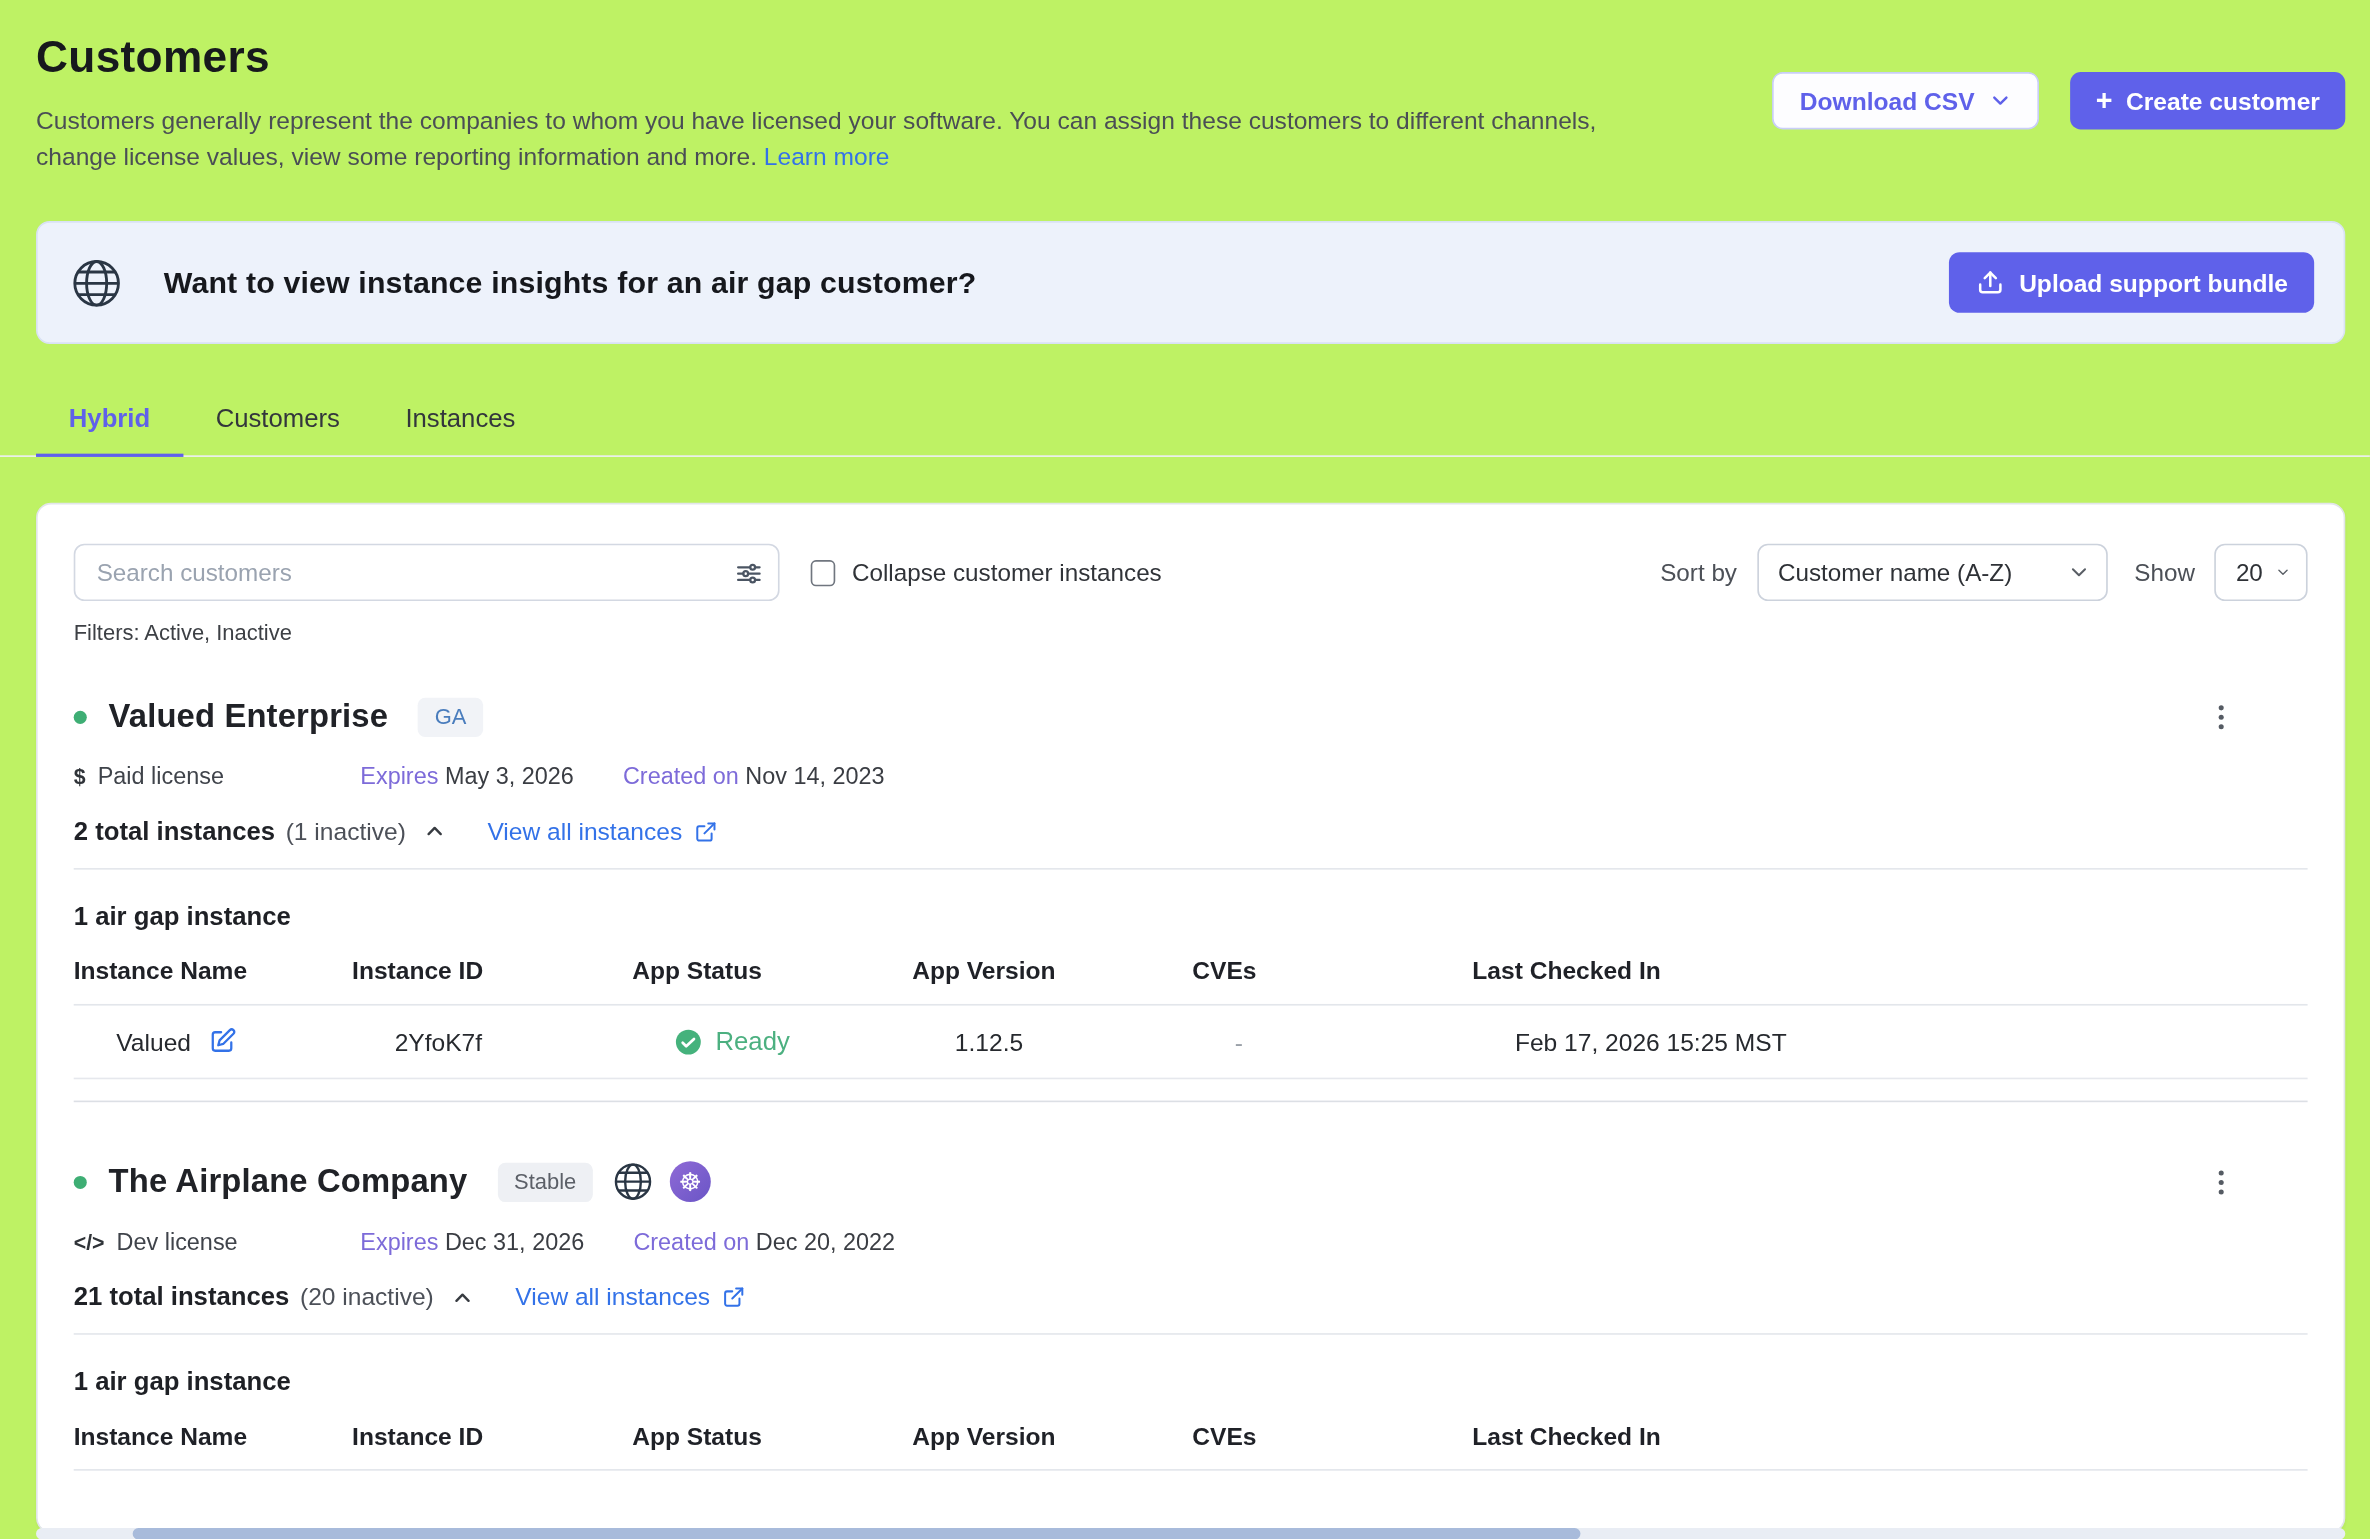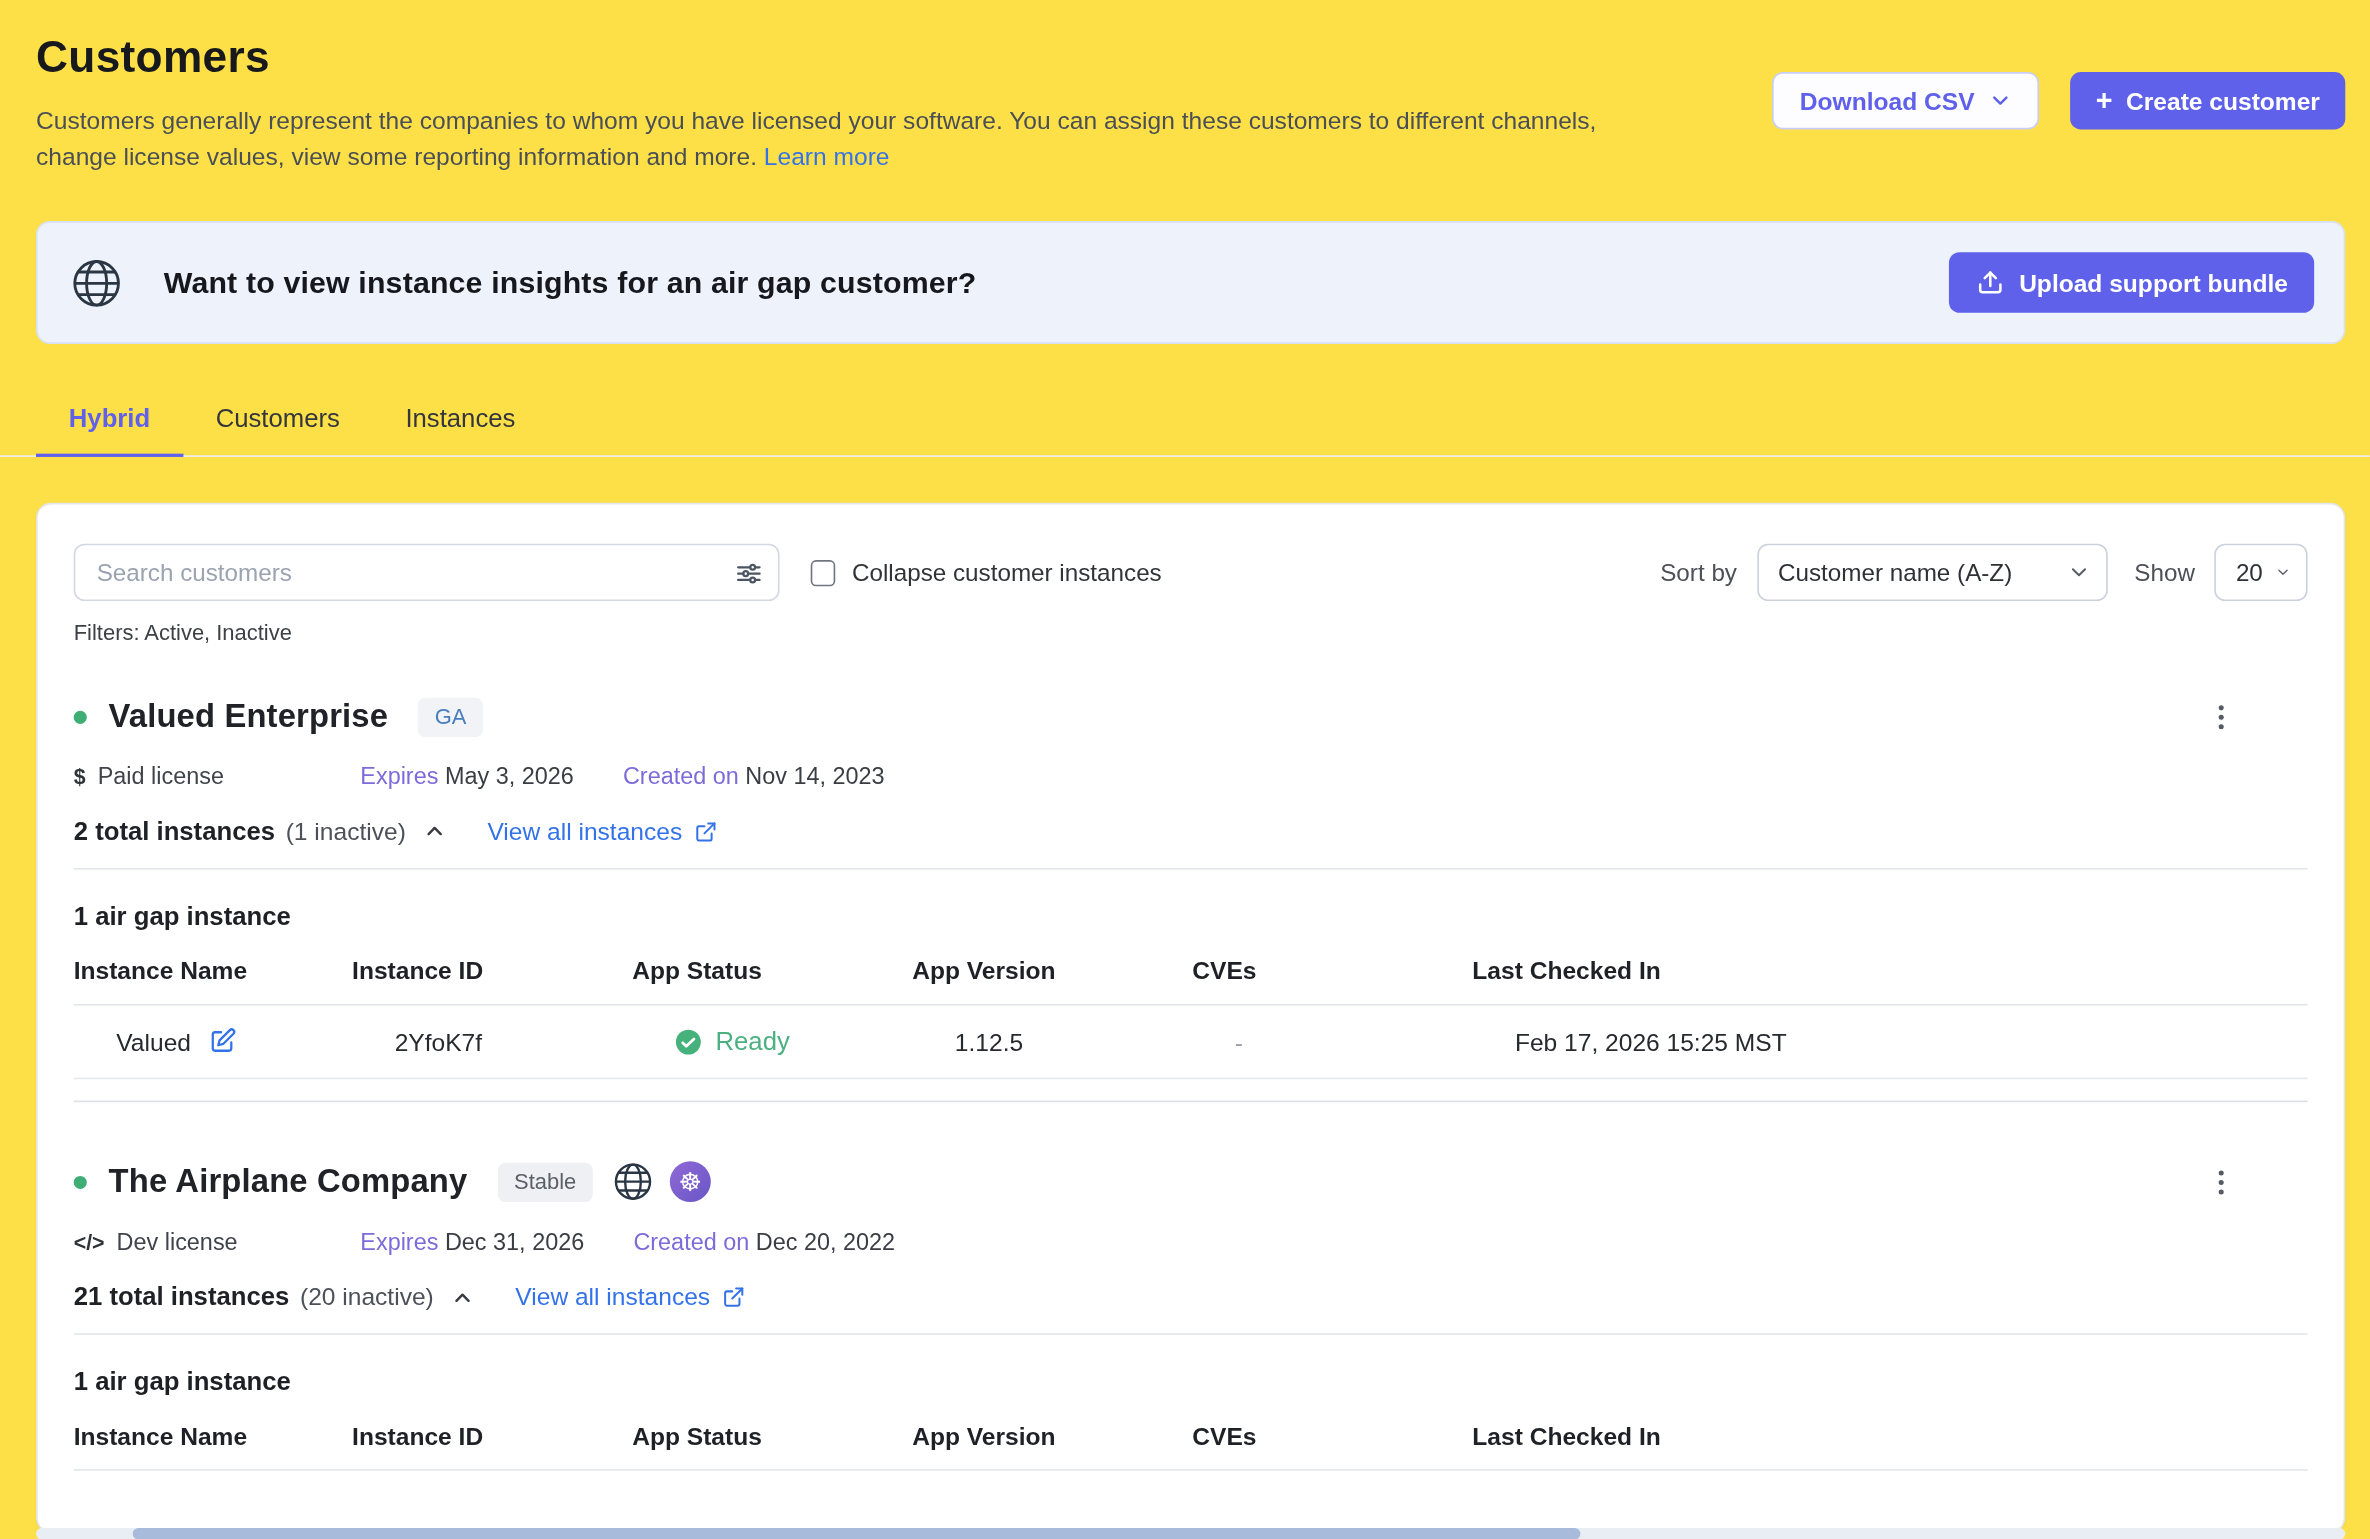--- a/index.html
+++ b/index.html
@@ -1,18 +1,18 @@
 <!DOCTYPE html>
 <html style="font-size:14.8px"><head>
 <meta charset="utf-8">
 <style>
   *{box-sizing:border-box;margin:0;padding:0}
   html,body{background:#fff}
   body{font-family:"Liberation Sans","DejaVu Sans",sans-serif;color:#23262b;-webkit-font-smoothing:antialiased}
-  .viewport{width:2370px;height:1539px;overflow:hidden;background:#fde047;position:relative}
+  .viewport{width:2370px;height:1539px;overflow:hidden;background:#bef264;position:relative}
   .scale{width:1447px;height:940px;transform:scale(1.63776);transform-origin:0 0;position:relative}
 
   
   .page-header{display:flex;align-items:flex-start;padding:20px 14.8px 0 22px}
   .header-left{flex:1;min-width:0}
   h1.page-title{font-size:27px;font-weight:700;color:#17191d;letter-spacing:0.2px}
   .page-desc{margin-top:12px;font-size:15px;line-height:22px;color:#4a4e55;max-width:988px}
   .learn-more{color:#3372e8;text-decoration:none;cursor:pointer}
   .header-actions{display:flex;gap:18.5px;margin-top:24px;flex-shrink:0}
 

